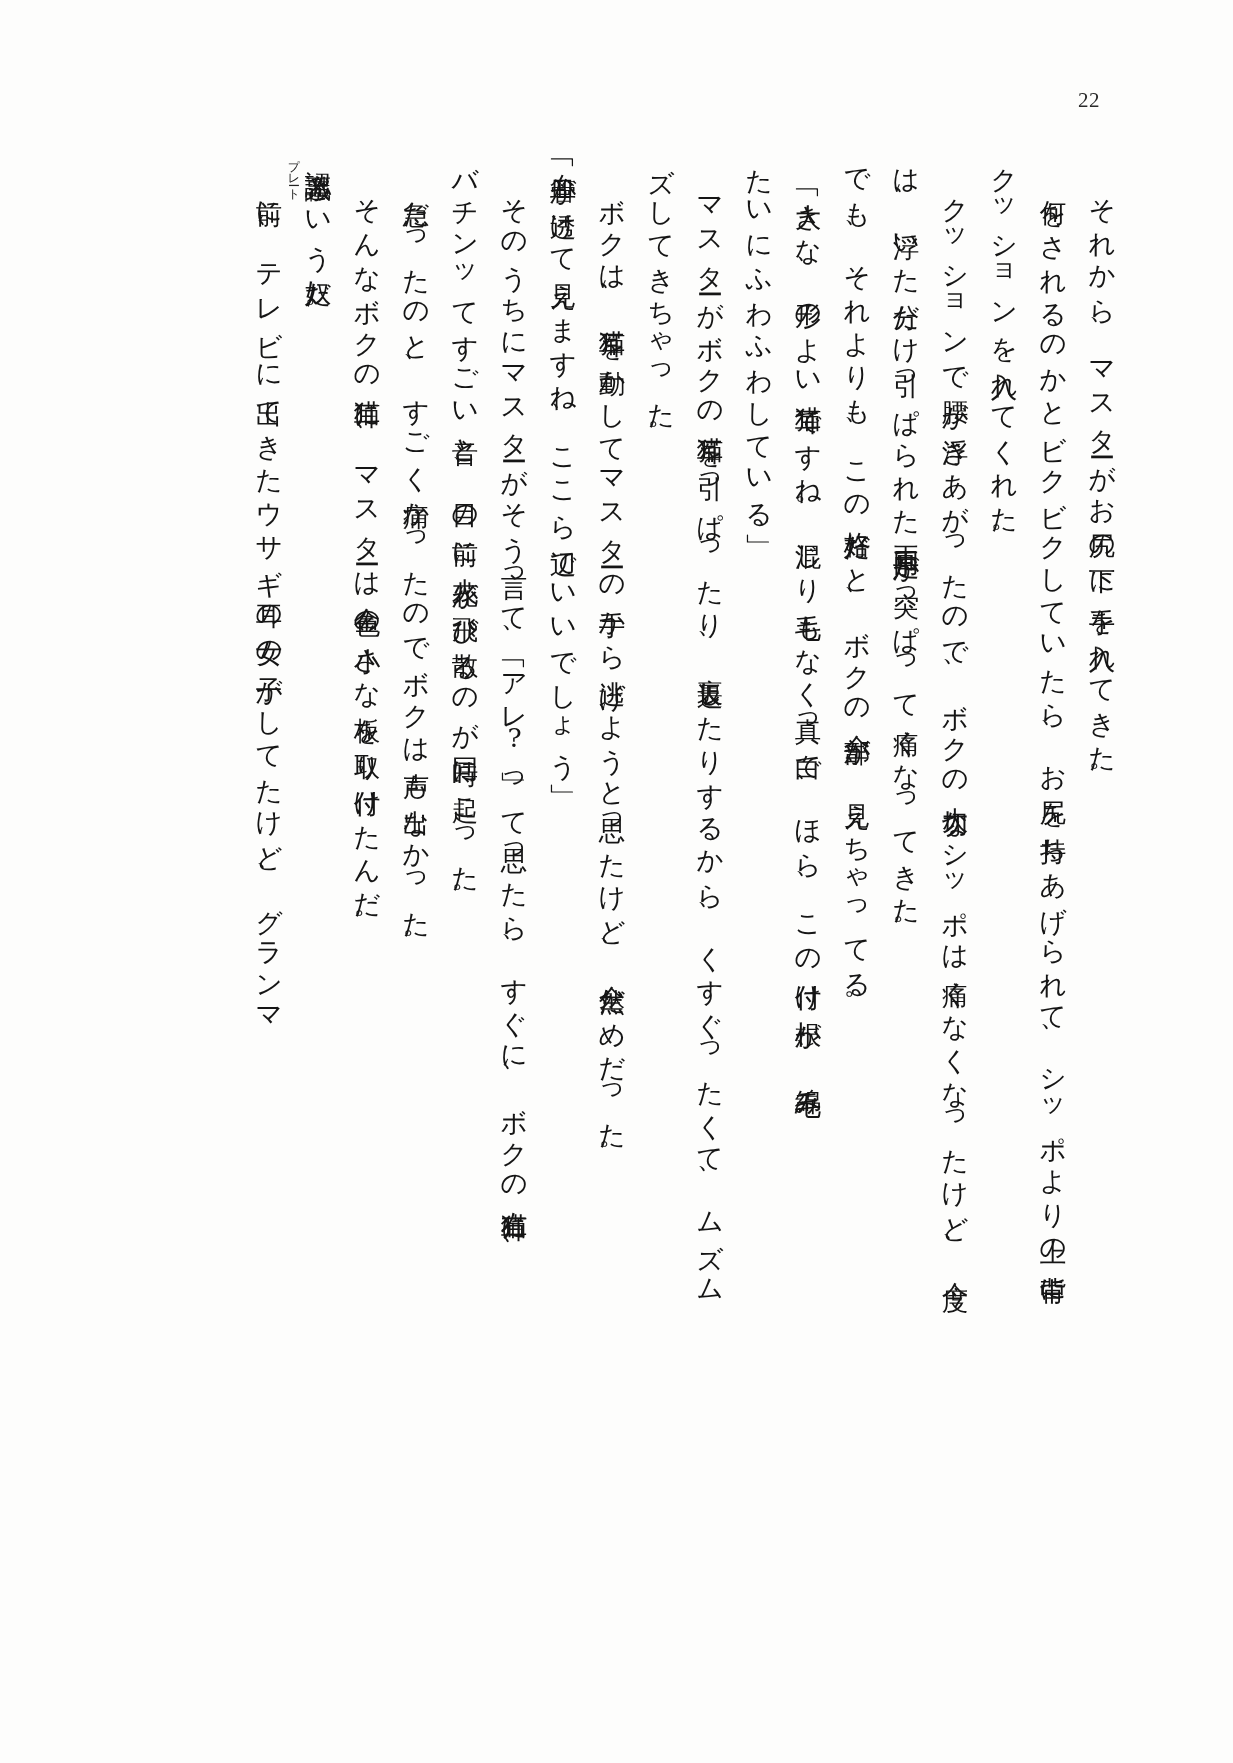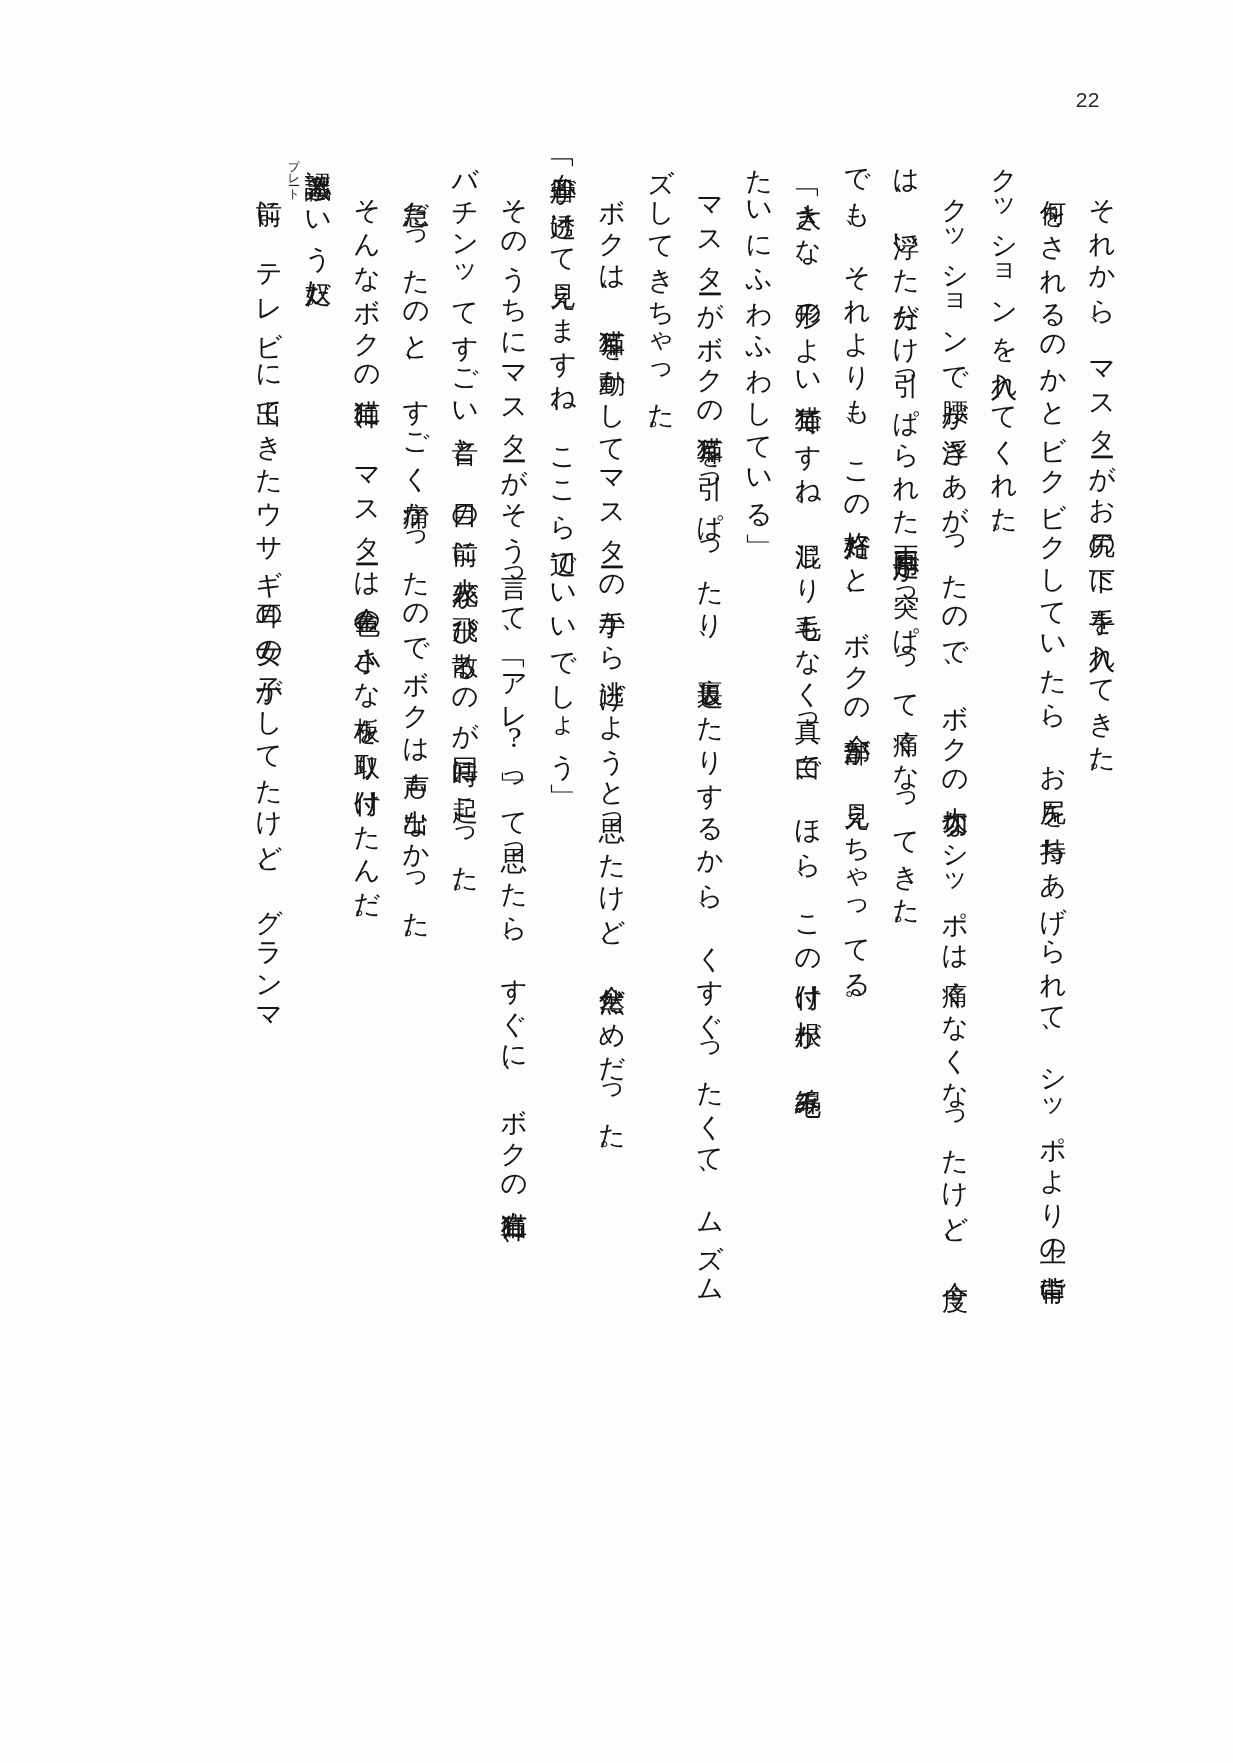--- a/index.html
+++ b/index.html
@@ -15,21 +15,21 @@
     box-sizing: border-box;
     overflow: hidden;
     font-family: "DejaVu Serif", "Liberation Serif", serif;
     color: #1a1a1a;
   }
   .page-number {
     position: absolute;
     top: 88px;
     right: 133px;
     font-size: 21px;
-    font-family: Liberation Sans, sans-serif;
+    font-family: Liberation Serif, serif;
     color: #2a2a2a;
     letter-spacing: 0.5px;
   }
   .body-text {
     position: absolute;
     top: 150px;
     right: 118px;
     left: 120px;
     bottom: 120px;
     display: flex;

